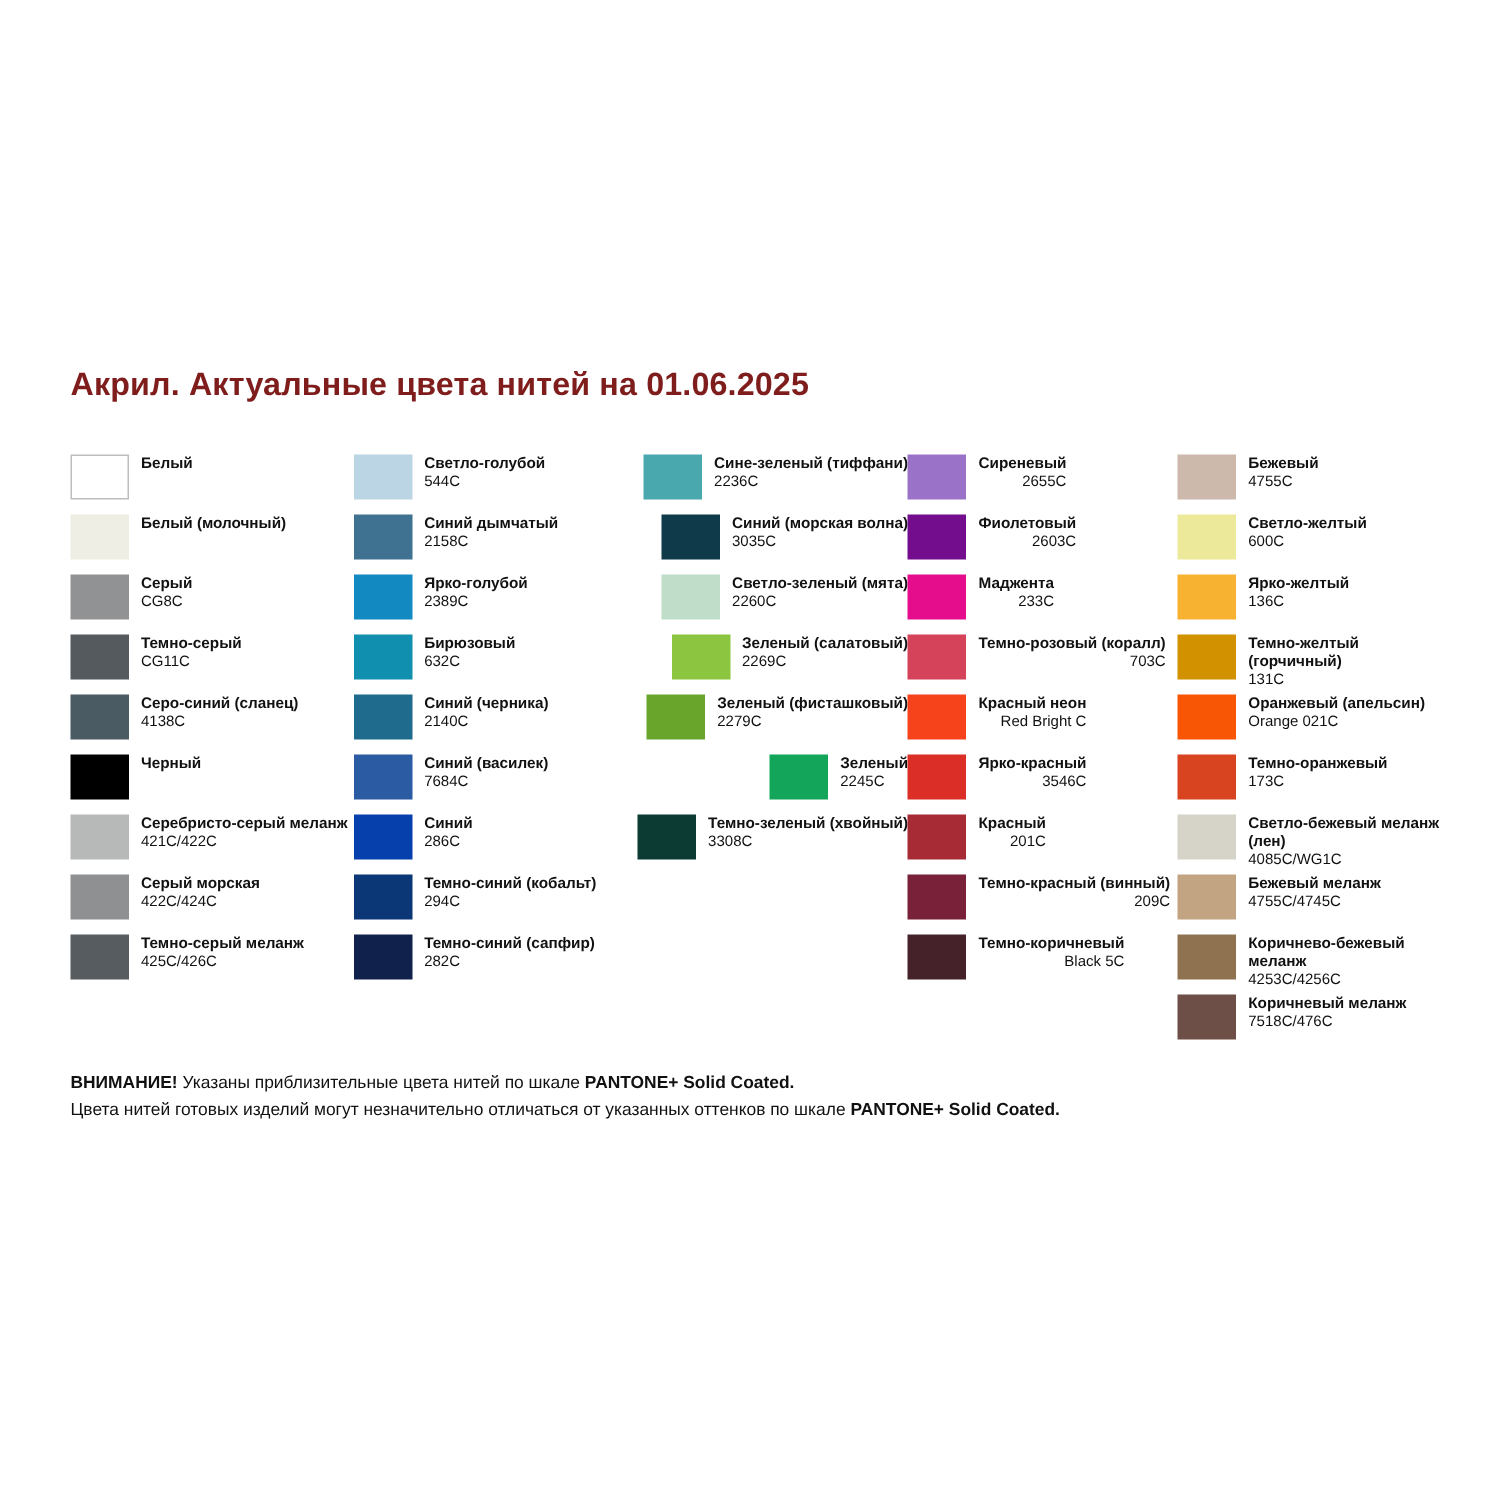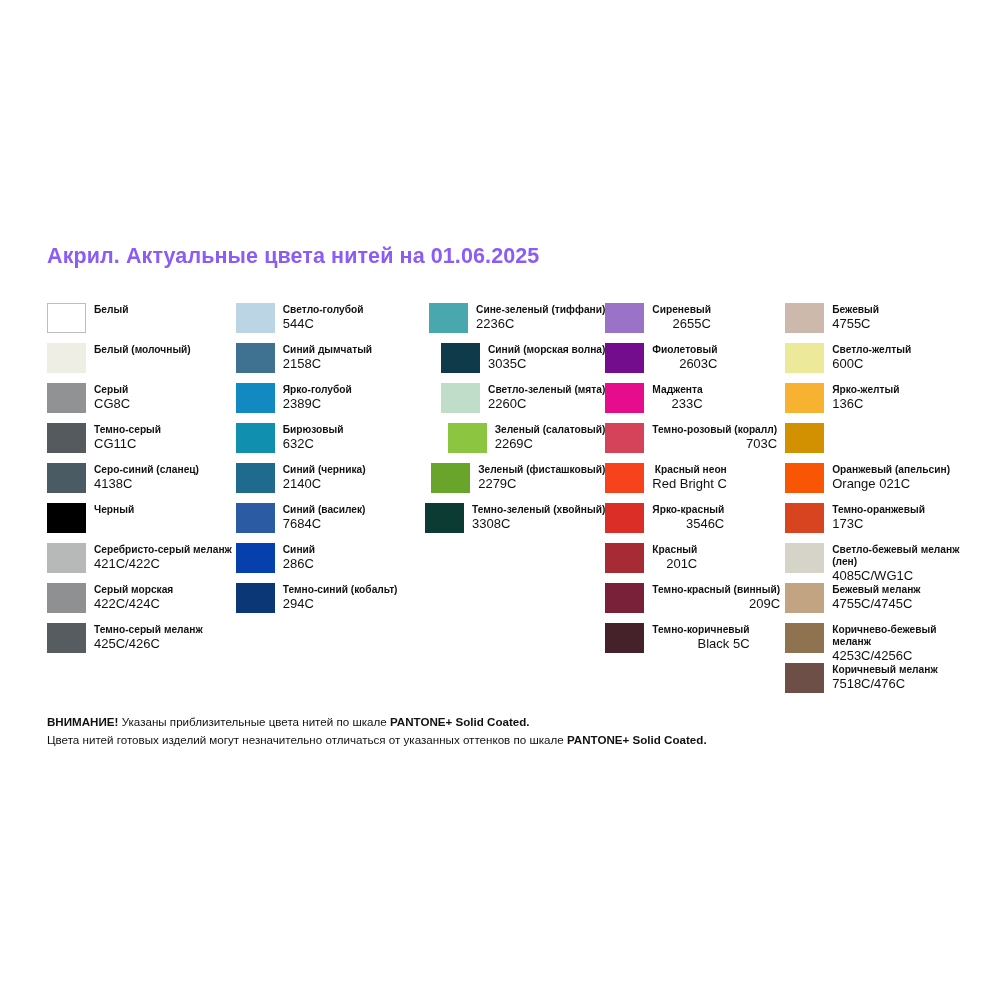--- a/index.html
+++ b/index.html
@@ -22,21 +22,21 @@
     width: 1000px;
     height: 1000px;
   }
   .title {
     position: absolute;
     left: 47px;
     top: 244px;
     font-size: 21.5px;
     font-weight: bold;
     letter-spacing: 0.1px;
-    color: #8b5cf6;
+    color: #7f1d1d;
     white-space: nowrap;
   }
   .columns {
     position: absolute;
     left: 47px;
     top: 303px;
     width: 920px;
     display: flex;
     flex-direction: row;
     gap: 0px;
@@ -76,21 +76,21 @@
     padding-top: 1px;
     line-height: 1.18;
   }
   .name {
     font-size: 10.2px;
     font-weight: bold;
     color: #111111;
     white-space: nowrap;
   }
   .code {
-    font-size: 13px;
+    font-size: 10px;
     color: #111111;
     white-space: nowrap;
   }
   .name.two-line {
     white-space: normal;
     max-width: 150px;
   }
   .note {
     position: absolute;
     left: 47px;
@@ -224,20 +224,27 @@
             <div class="code">286C</div>
           </div>
         </div>
         <div class="swatch-row">
           <div class="chip" style="background: rgb(11, 55, 118);"></div>
           <div class="labels">
             <div class="name">Темно-синий (кобальт)</div>
             <div class="code">294C</div>
           </div>
         </div>
+        <div class="swatch-row">
+          <div class="chip" style="background: rgb(16, 34, 75);"></div>
+          <div class="labels">
+            <div class="name">Темно-синий (сапфир)</div>
+            <div class="code">282C</div>
+          </div>
+        </div>
       </div>
       <div class="column c2">
         <div class="swatch-row">
           <div class="chip" style="background: rgb(73, 168, 174);"></div>
           <div class="labels">
             <div class="name">Сине-зеленый (тиффани)</div>
             <div class="code">2236C</div>
           </div>
         </div>
         <div class="swatch-row">
@@ -262,20 +269,27 @@
           </div>
         </div>
         <div class="swatch-row">
           <div class="chip" style="background: rgb(105, 165, 42);"></div>
           <div class="labels">
             <div class="name">Зеленый (фисташковый)</div>
             <div class="code">2279C</div>
           </div>
         </div>
         <div class="swatch-row">
+          <div class="chip" style="background: rgb(19, 166, 90);"></div>
+          <div class="labels">
+            <div class="name">Зеленый</div>
+            <div class="code">2245C</div>
+          </div>
+        </div>
+        <div class="swatch-row">
           <div class="chip" style="background: rgb(11, 59, 51);"></div>
           <div class="labels">
             <div class="name two-line">Темно-зеленый (хвойный)</div>
             <div class="code">3308C</div>
           </div>
         </div>
       </div>
       <div class="column c3">
         <div class="swatch-row">
           <div class="chip" style="background: rgb(154, 114, 199);"></div>
@@ -358,20 +372,24 @@
         </div>
         <div class="swatch-row">
           <div class="chip" style="background: rgb(248, 178, 50);"></div>
           <div class="labels">
             <div class="name">Ярко-желтый</div>
             <div class="code">136C</div>
           </div>
         </div>
         <div class="swatch-row">
           <div class="chip" style="background: rgb(210, 146, 0);"></div>
+          <div class="labels">
+            <div class="name two-line">Темно-желтый (горчичный)</div>
+            <div class="code">131C</div>
+          </div>
         </div>
         <div class="swatch-row">
           <div class="chip" style="background: rgb(248, 86, 5);"></div>
           <div class="labels">
             <div class="name">Оранжевый (апельсин)</div>
             <div class="code">Orange 021C</div>
           </div>
         </div>
         <div class="swatch-row">
           <div class="chip" style="background: rgb(217, 68, 32);"></div>

